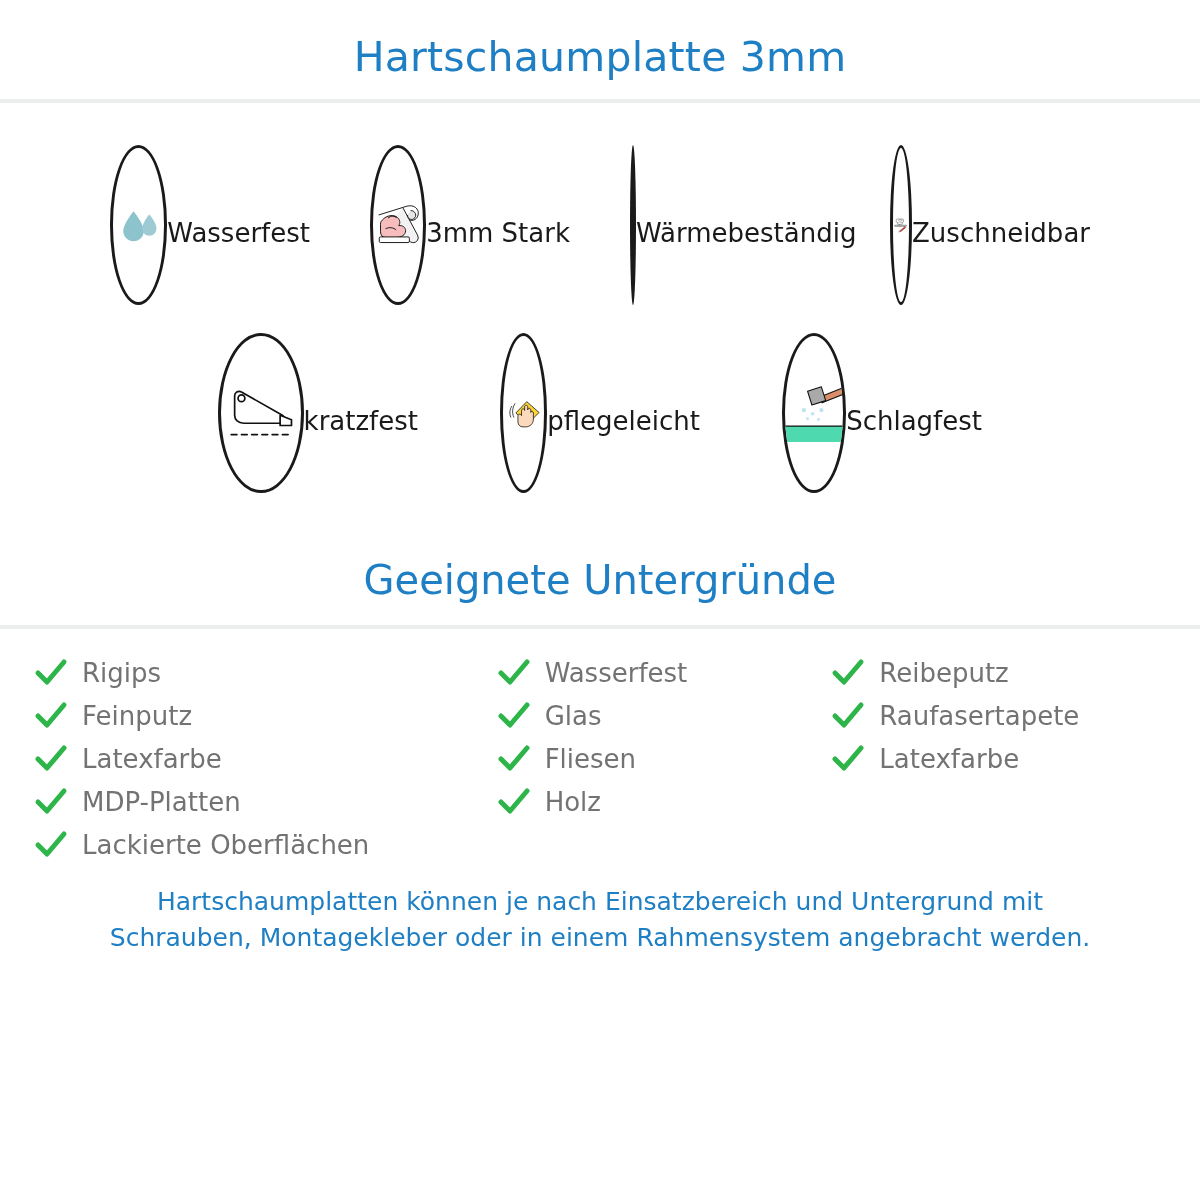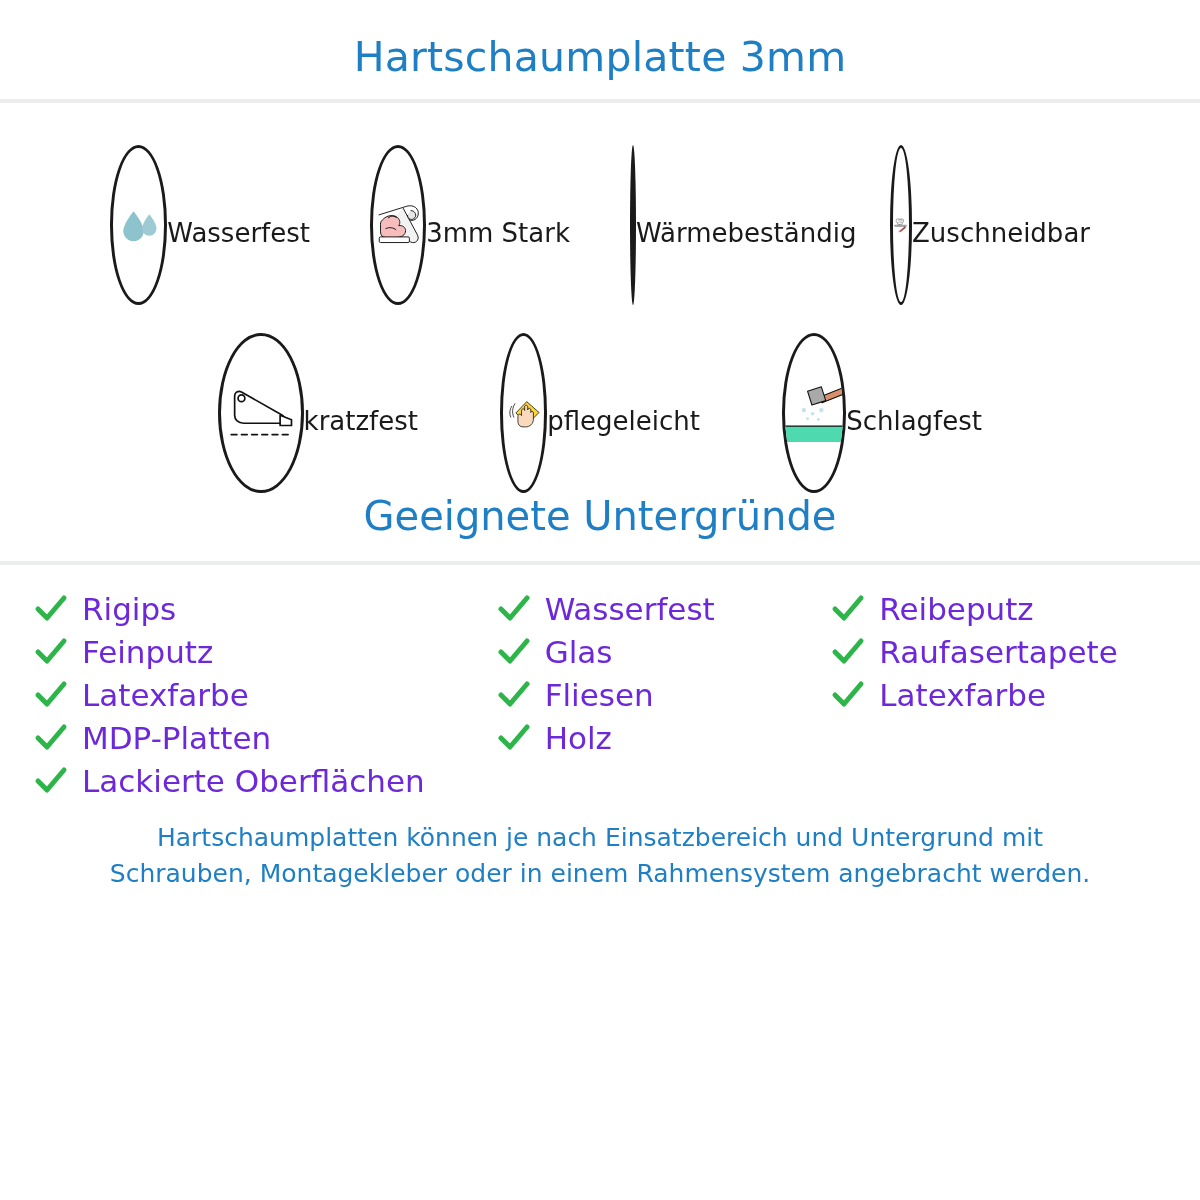--- a/index.html
+++ b/index.html
@@ -66,20 +66,21 @@
     text-align: center;
     white-space: nowrap;
   }
 
   
   .sub-title {
     color: #1f7fc4;
     font-size: 40px;
     font-weight: 400;
     text-align: center;
+    margin-top: 64px;
   }
   .rule2 {
     height: 4px;
     background: #eceded;
     width: 100%;
     margin-top: 22px;
   }
 
   
   .checklists {
@@ -96,22 +97,22 @@
     height: 43px;
   }
   .check {
     width: 34px; height: 34px;
     flex: 0 0 34px;
     margin-right: 14px;
     position: relative;
   }
   .check svg { display: block; }
   .check-label {
-    font-size: 31px;
-    color: #6d28d9;
+    font-size: 26px;
+    color: #737373;
     white-space: nowrap;
   }
 
   
   .footer-note {
     color: #1f7fc4;
     font-size: 25px;
     line-height: 1.45;
     text-align: center;
     padding: 18px 40px 0 40px;

